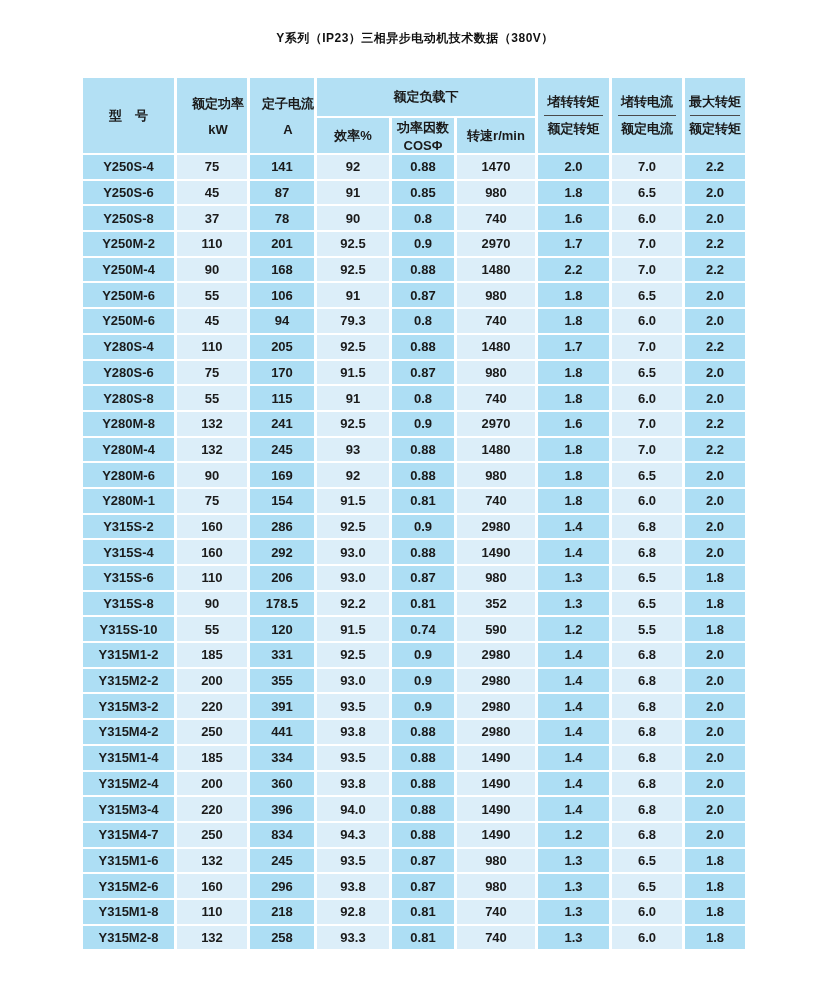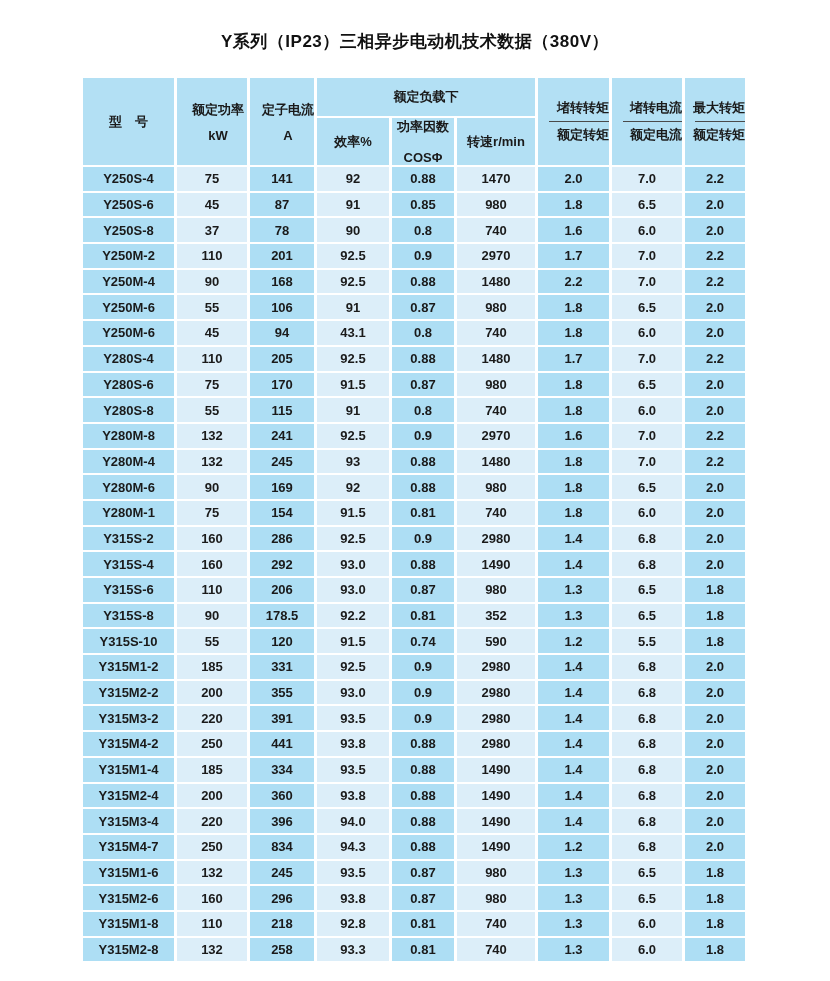--- a/index.html
+++ b/index.html
@@ -13,21 +13,21 @@
     height: 981px;
     background: #ffffff;
     overflow: hidden;
   }
   .title {
     position: absolute;
     top: 30px;
     left: 0;
     width: 100%;
     text-align: center;
-    font-size: 17px;
+    font-size: 12px;
     font-weight: bold;
     color: #111111;
     letter-spacing: 0.5px;
   }
   table.motor {
     position: absolute;
     left: 80px;
     top: 76px;
     border-collapse: separate;
     border-spacing: 3px 2px;
@@ -43,22 +43,22 @@
     white-space: nowrap;
     overflow: hidden;
   }
   .hdr  { background: #b3e0f4; }
   .dark { background: #addef4; }
   .light{ background: #dceef9; }
   thead tr.h1 { height: 38px; }
   thead tr.h2 { height: 35px; }
   tbody td { height: 23.7px; }
   .twoline { display: flex; flex-direction: column; justify-content: center; align-items: center; gap: 9px; height: 100%; margin-left: 12px; }
-  .twoline-sm { display: flex; flex-direction: column; justify-content: space-between; align-items: center; gap: 14px; height: 100%; }
-  .frac { display: flex; flex-direction: column; justify-content: center; align-items: flex-end; height: 100%; }
+  .twoline-sm { display: flex; flex-direction: column; justify-content: space-between; align-items: center; gap: 1px; height: 100%; }
+  .frac { display: flex; flex-direction: column; justify-content: center; align-items: center; height: 100%; }
   .frac-bar {
     display: block;
     width: 84%;
     height: 1px;
     background: #4a4a4a;
     margin: 4px 0;
   }
 </style>
 </head>
 <body>
@@ -191,21 +191,21 @@
           <td class="dark">0.87</td>
           <td class="light">980</td>
           <td class="dark">1.8</td>
           <td class="light">6.5</td>
           <td class="dark">2.0</td>
         </tr>
         <tr>
           <td class="dark">Y250M-6</td>
           <td class="light">45</td>
           <td class="dark">94</td>
-          <td class="light">43.1</td>
+          <td class="light">79.3</td>
           <td class="dark">0.8</td>
           <td class="light">740</td>
           <td class="dark">1.8</td>
           <td class="light">6.0</td>
           <td class="dark">2.0</td>
         </tr>
         <tr>
           <td class="dark">Y280S-4</td>
           <td class="light">110</td>
           <td class="dark">205</td>

